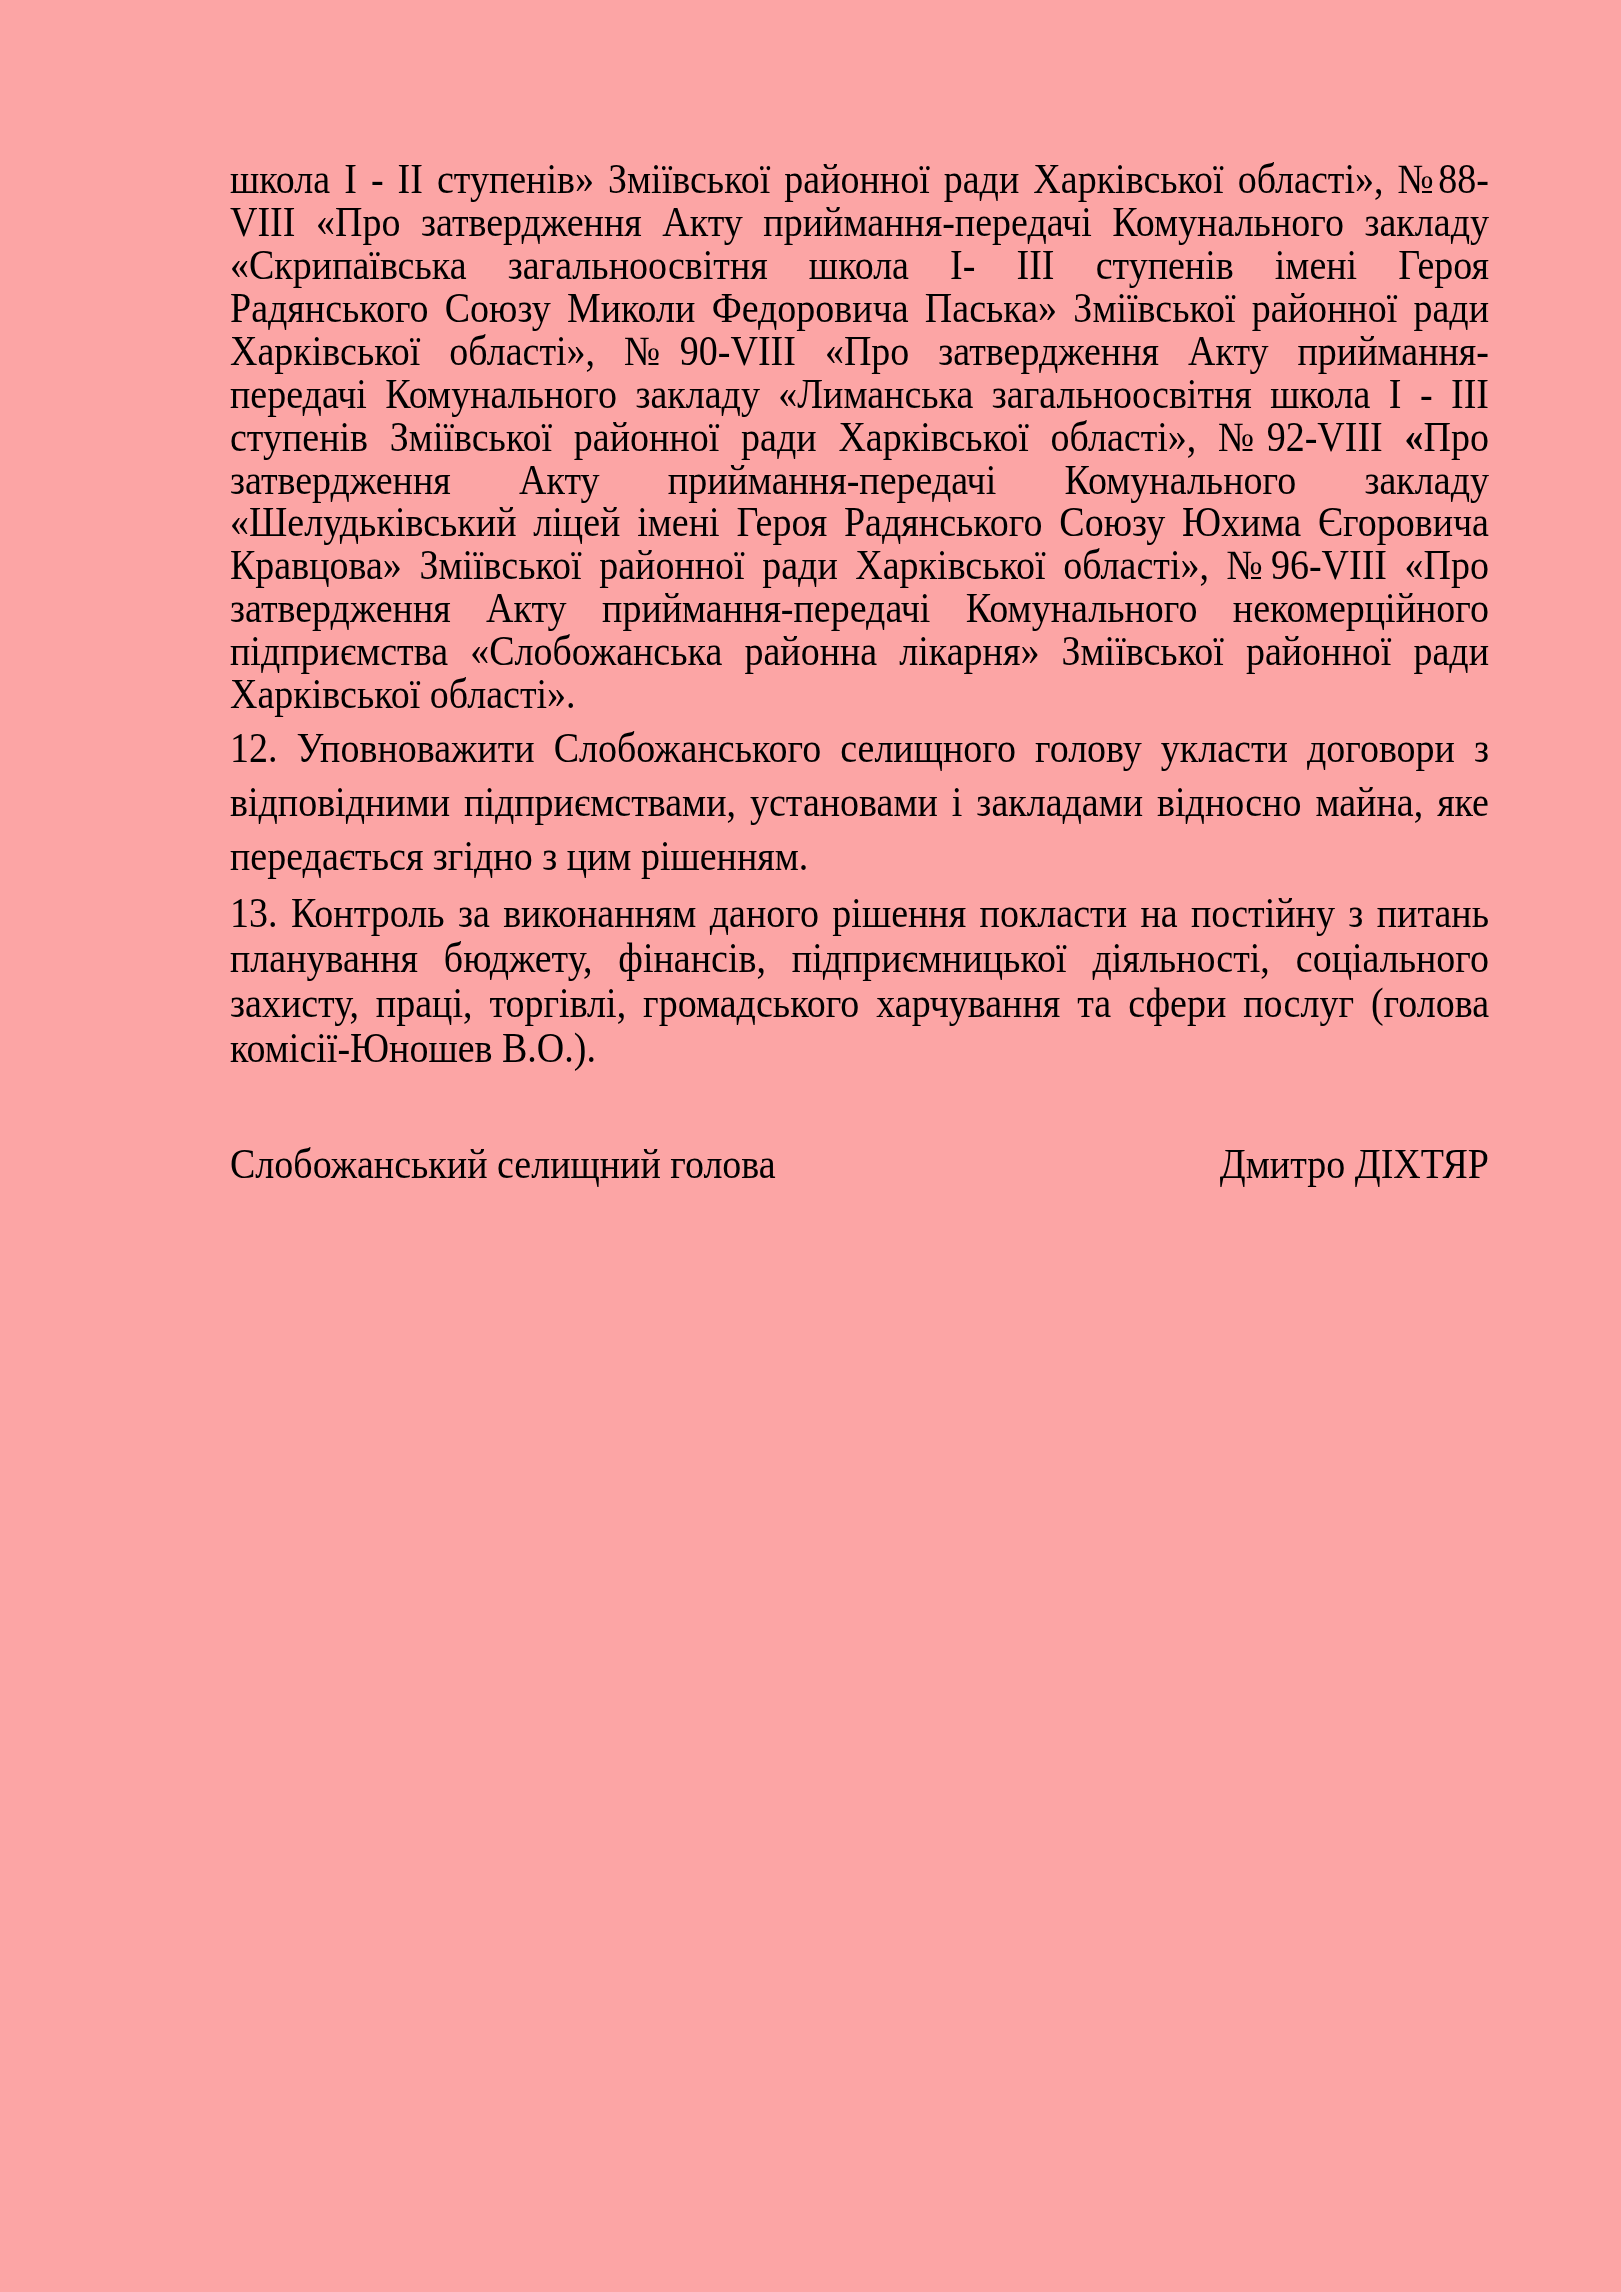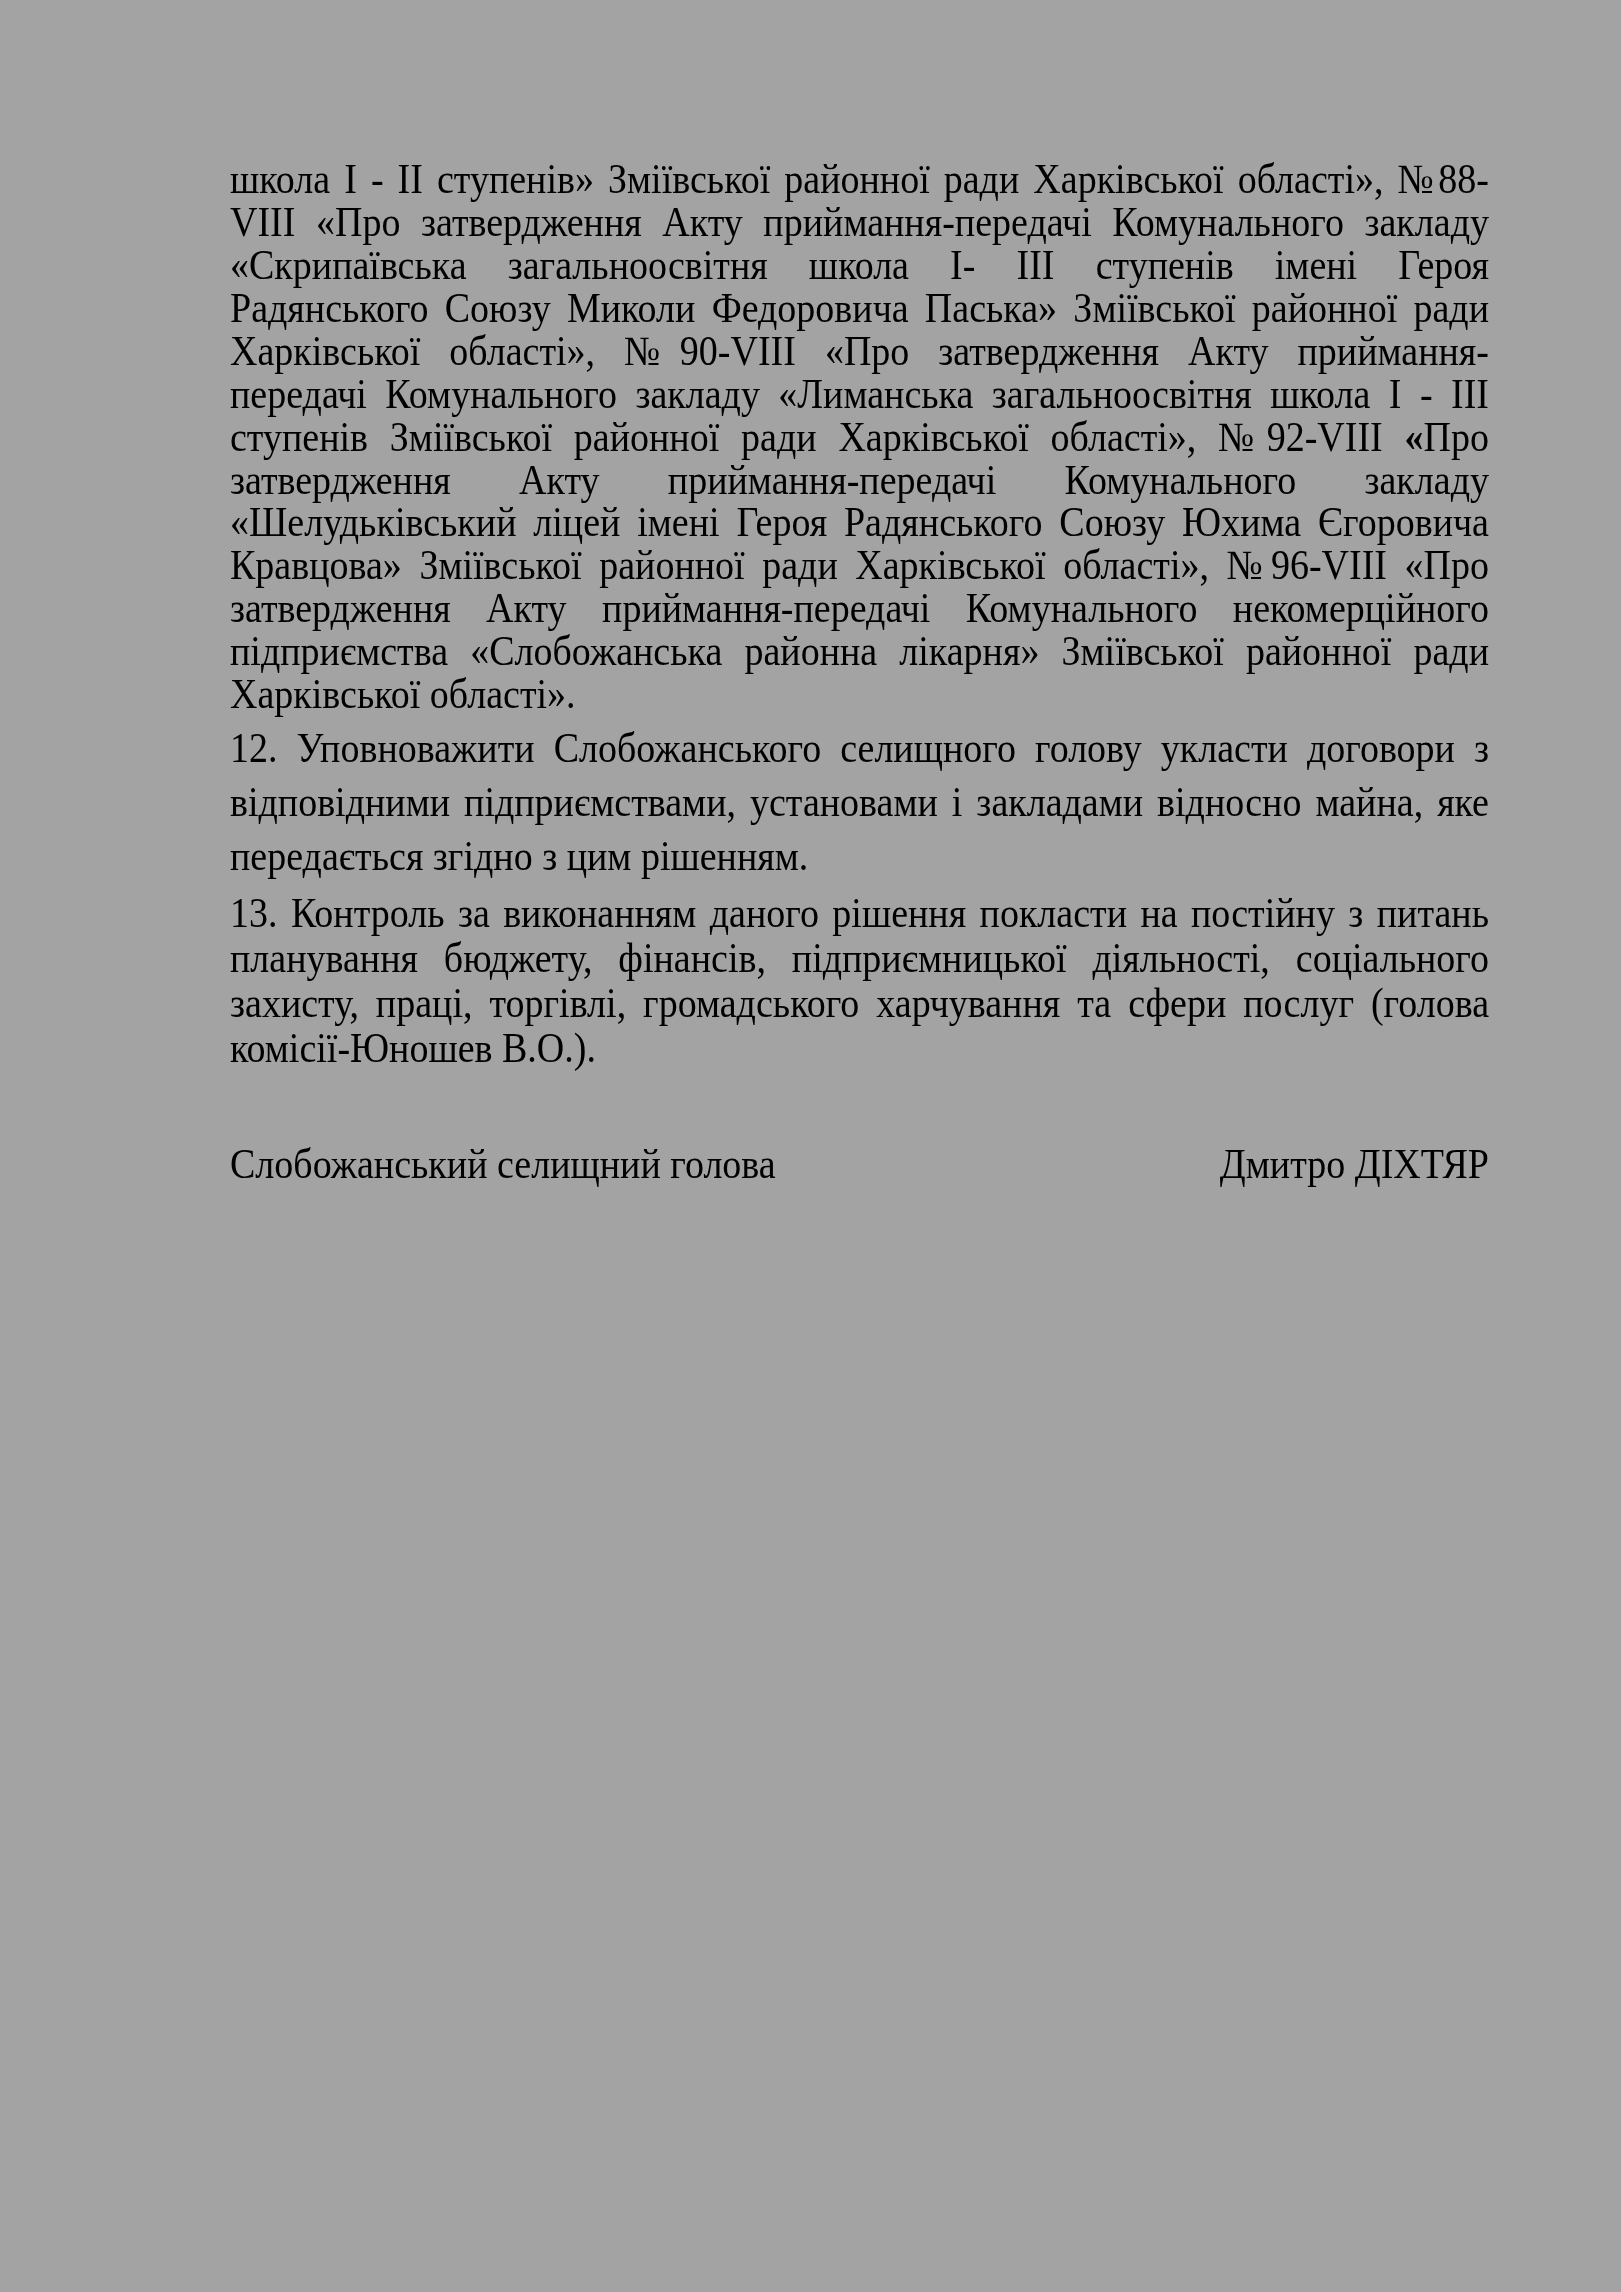--- a/index.html
+++ b/index.html
@@ -4,21 +4,21 @@
 <style>
   html, body {
     margin: 0;
     padding: 0;
     background: #ffffff;
   }
   .page {
     position: relative;
     width: 1621px;
     height: 2293px;
-    background: #a3a3a3;
+    background: #fca5a5;
     overflow: hidden;
     font-family: "Liberation Serif", serif;
     color: #000000;
   }
   .doc-body {
     position: absolute;
     left: 230px;
     top: 158px;
     width: 1259px;
     font-size: 38px;

